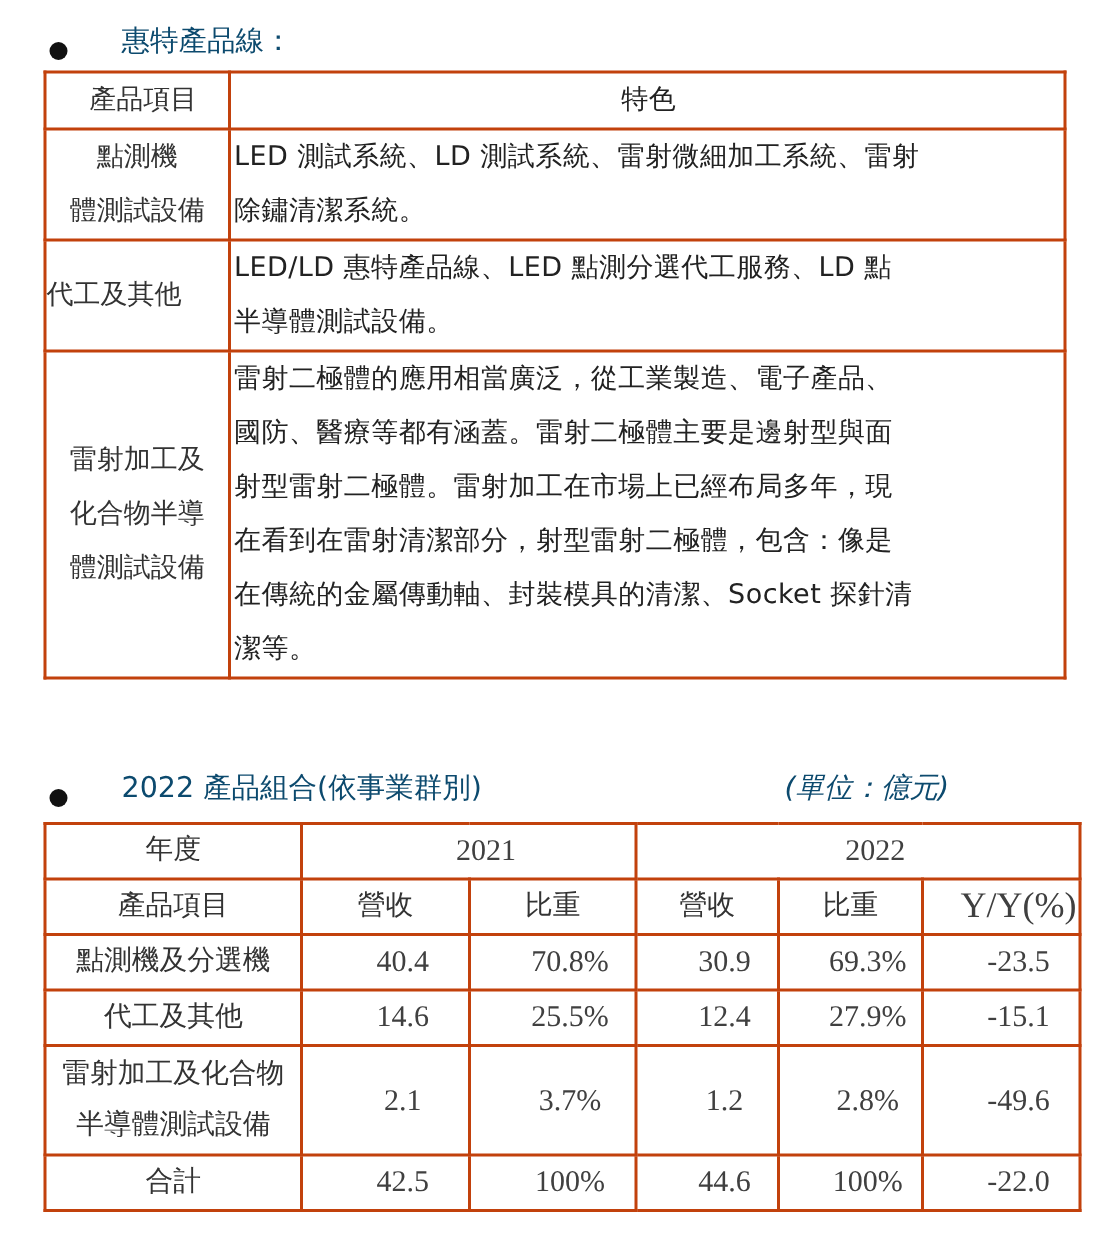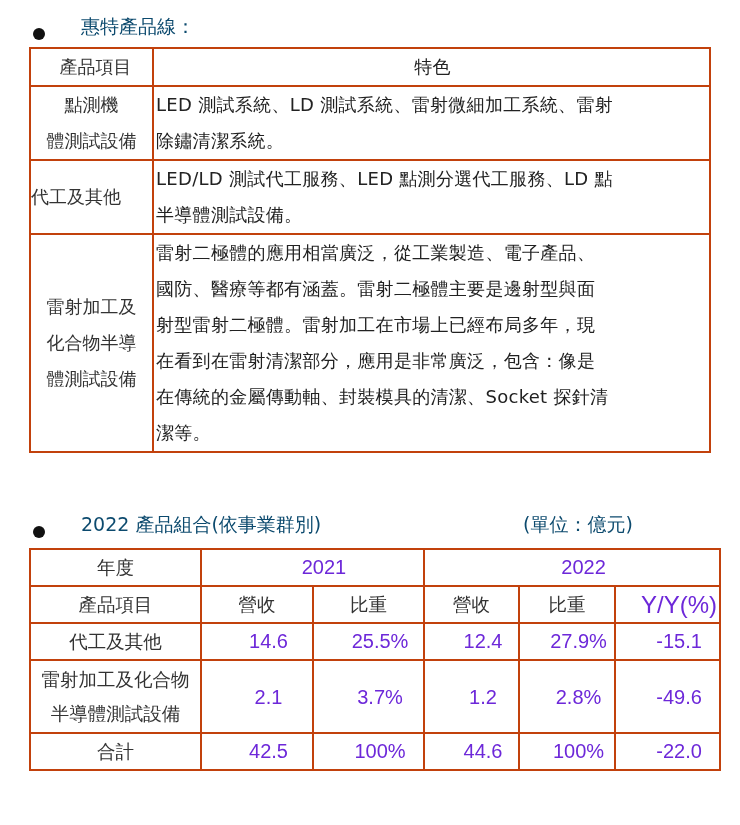--- a/index.html
+++ b/index.html
@@ -7,40 +7,40 @@
     width: 740px; height: 825px; position: relative; overflow: hidden;
     font-family: "DejaVu Sans", "Liberation Sans", sans-serif;
     color: #1a1a1a;
   }
   .bullet-line { position: absolute; display: flex; align-items: flex-end; font-size: 19px; color: #0c4a6e; }
   .bullet { width: 12px; height: 12px; border-radius: 50%; background: #111; display: inline-block; }
   .b1 { left: 33px; top: 14px; }
   .b1 .bullet { margin-right: 36px; }
   .b2 { left: 33px; top: 512px; width: 690px; }
   .b2 .bullet { margin-right: 36px; }
-  .b2 .unit { position: absolute; left: 490px; }
+  .b2 .unit { position: absolute; left: 490px; font-style: italic; }
 
   table { position: absolute; border-collapse: collapse; table-layout: fixed; }
   td { border: 2px solid #c2410c; padding: 0; color: #222; }
 
   
   #t1 { left: 29px; top: 47px; width: 682px; font-size: 18px; }
   #t1 td.left { text-align: center; line-height: 36px; color: #333; }
   #t1 td.right { padding-left: 2px; line-height: 36px; letter-spacing: 0.3px; border-radius: 12px; }
   #t1 .hdr { height: 34px; line-height: 34px; }
   #t1 .hdr-left { text-align: left; padding-left: 8px; }
   #t1 .hdr-right { text-align: center; }
   .p-text { display: block; text-align: justify; }
 
   
   #t2 { left: 29px; top: 548px; width: 690px; font-size: 18.5px; }
   #t2 td { text-align: center; height: 35px; line-height: 35px; }
   #t2 td.tall { height: 71px; line-height: 34px; }
-  #t2 td.label { color: #333; }
-  #t2 td.num { color: #6d28d9; font-family: Liberation Sans, sans-serif; font-size: 20px; padding-left: 23px; }
+  #t2 td.label { color: #333; font-family: Liberation Mono, monospace; }
+  #t2 td.num { color: #404040; font-family: Liberation Serif, serif; font-size: 20px; padding-left: 23px; }
 </style>
 </head>
 <body>
 
 <div class="bullet-line b1">
   <span class="bullet"></span>
   <span>惠特產品線：</span>
 </div>
 
 <table id="t1">
@@ -61,35 +61,35 @@
     <td class="right">
       <span class="p-text">LED 測試系統、LD 測試系統、雷射微細加工系統、雷射</span>
       <span class="p-text">除鏽清潔系統。</span>
     </td>
   </tr>
   <tr style="height:74px">
     <td class="left" style="text-align:left;padding-left:0">
       <div>代工及其他</div>
     </td>
     <td class="right">
-      <span class="p-text">LED/LD 測試代工服務、LED  點測分選代工服務、LD  點</span>
+      <span class="p-text">LED/LD 惠特產品線、LED  點測分選代工服務、LD  點</span>
       <span class="p-text">半導體測試設備。</span>
     </td>
   </tr>
   <tr style="height:216px">
     <td class="left" style="vertical-align:middle;line-height:36px">
       <div>雷射加工及</div>
       <div>化合物半導</div>
       <div>體測試設備</div>
     </td>
     <td class="right">
       <span class="p-text">雷射二極體的應用相當廣泛，從工業製造、電子產品、</span>
       <span class="p-text">國防、醫療等都有涵蓋。雷射二極體主要是邊射型與面</span>
       <span class="p-text">射型雷射二極體。雷射加工在市場上已經布局多年，現</span>
-      <span class="p-text">在看到在雷射清潔部分，應用是非常廣泛，包含：像是</span>
+      <span class="p-text">在看到在雷射清潔部分，射型雷射二極體，包含：像是</span>
       <span class="p-text">在傳統的金屬傳動軸、封裝模具的清潔、Socket 探針清</span>
       <span class="p-text">潔等。</span>
     </td>
   </tr>
 </tbody>
   </table>
 
 <div class="bullet-line b2">
   <span class="bullet"></span>
   <span>2022 產品組合(依事業群別)</span>
@@ -113,20 +113,28 @@
   </tr>
   <tr>
     <td class="label">產品項目</td>
     <td class="label">營收</td>
     <td class="label">比重</td>
     <td class="label">營收</td>
     <td class="label">比重</td>
     <td class="num" style="font-size:24px">Y/Y(%)</td>
   </tr>
   <tr>
+    <td class="label">點測機及分選機</td>
+    <td class="num">40.4</td>
+    <td class="num">70.8%</td>
+    <td class="num">30.9</td>
+    <td class="num">69.3%</td>
+    <td class="num">-23.5</td>
+  </tr>
+  <tr>
     <td class="label">代工及其他</td>
     <td class="num">14.6</td>
     <td class="num">25.5%</td>
     <td class="num">12.4</td>
     <td class="num">27.9%</td>
     <td class="num">-15.1</td>
   </tr>
   <tr>
     <td class="label tall">
       <div>雷射加工及化合物</div>

